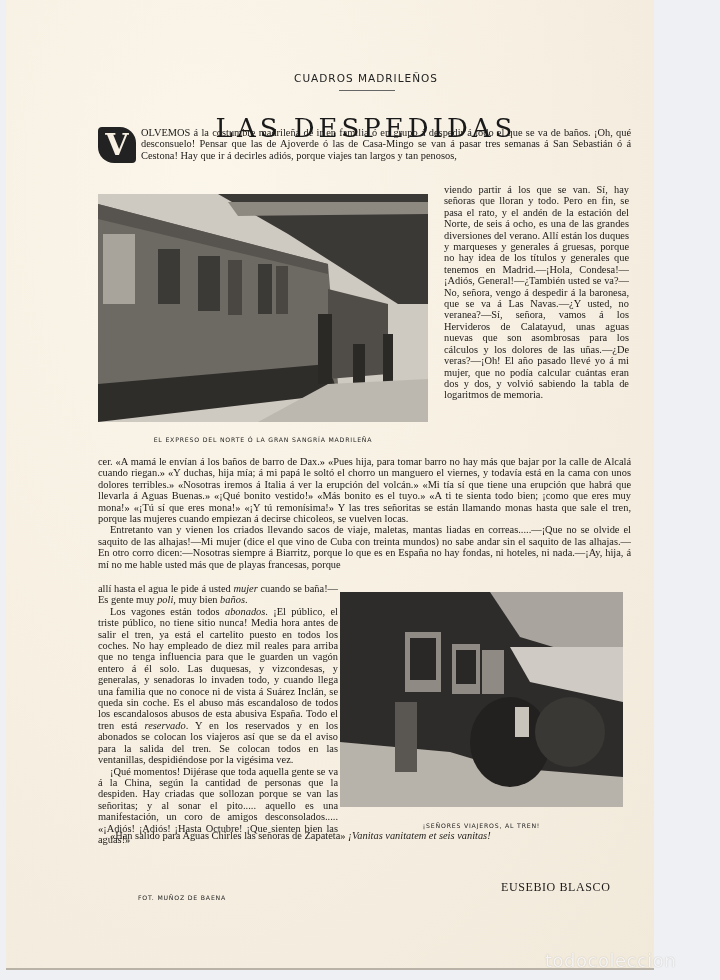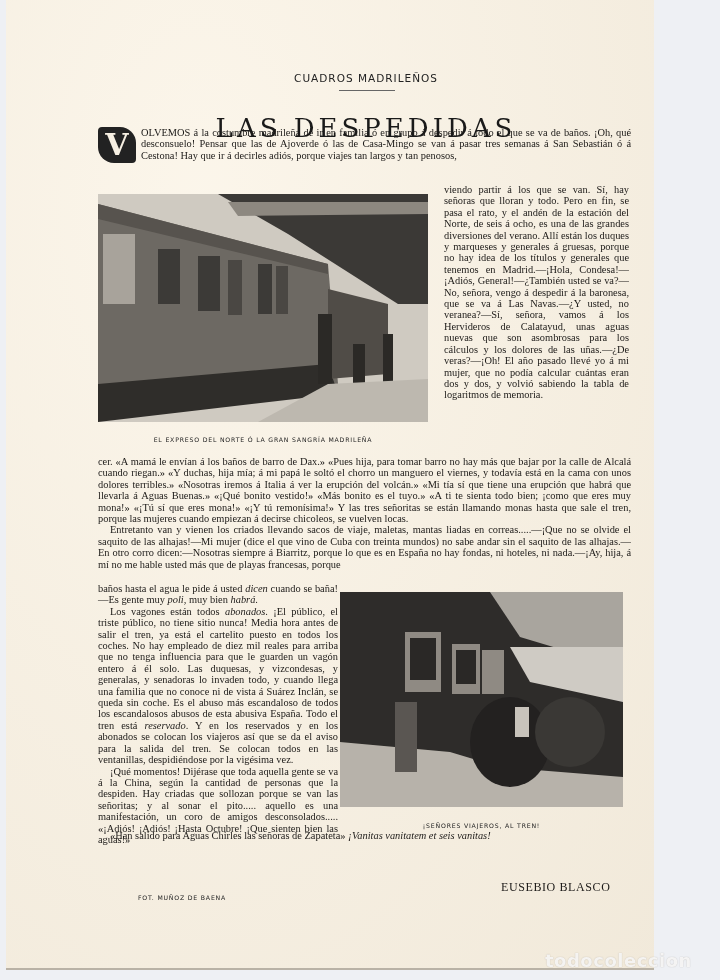--- a/index.html
+++ b/index.html
@@ -53,21 +53,21 @@
   .caption {
     position:absolute; font-family:"DejaVu Sans", sans-serif; font-size:6.2px;
     letter-spacing:0.8px; color:#222; text-align:center;
   }
   .caption1 { left:92px; top:436px; width:330px; }
   .caption2 { left:334px; top:822px; width:283px; }
   .credit { position:absolute; left:132px; top:894px; font-family:"DejaVu Sans", sans-serif; font-size:6.2px; letter-spacing:0.8px; color:#222; }
   .author { position:absolute; left:495px; top:880px; font-family:"Liberation Serif", serif; font-size:12px; letter-spacing:0.6px; color:#1c1a18; }
   .watermark {
     position:absolute; left:545px; top:950px; font-family:"DejaVu Sans", sans-serif;
-    font-size:18px; font-weight:bold; color:rgba(255,255,255,0.85); letter-spacing:0.5px;
+    font-size:18px; font-weight:normal; color:rgba(255,255,255,0.85); letter-spacing:0.5px;
     text-shadow:0 0 1px rgba(120,110,100,0.5);
   }
   i { font-style:italic; }
 </style>
 </head>
 <body>
 
 <div class="sheet">
 
   <div class="header-small">CUADROS MADRILEÑOS</div>
@@ -106,21 +106,21 @@
   <div class="text col-right-1">
     <p class="noindent">viendo partir á los que se van. Sí, hay señoras que lloran y todo. Pero en fin, se pasa el rato, y el andén de la estación del Norte, de seis á ocho, es una de las grandes diversiones del verano. Allí están los duques y marqueses y generales á gruesas, porque no hay idea de los títulos y generales que tenemos en Madrid.—¡Hola, Condesa!—¡Adiós, General!—¿También usted se va?—No, señora, vengo á despedir á la baronesa, que se va á Las Navas.—¿Y usted, no veranea?—Sí, señora, vamos á los Hervideros de Calatayud, unas aguas nuevas que son asombrosas para los cálculos y los dolores de las uñas.—¿De veras?—¡Oh! El año pasado llevé yo á mi mujer, que no podía calcular cuántas eran dos y dos, y volvió sabiendo la tabla de logaritmos de memoria.</p>
   </div>
 
   <div class="text full-1">
     <p class="noindent">cer. «A mamá le envían á los baños de barro de Dax.» «Pues hija, para tomar barro no hay más que bajar por la calle de Alcalá cuando riegan.» «Y duchas, hija mía; á mi papá le soltó el chorro un manguero el viernes, y todavía está en la cama con unos dolores terribles.» «Nosotras iremos á Italia á ver la erupción del volcán.» «Mi tía sí que tiene una erupción que habrá que llevarla á Aguas Buenas.» «¡Qué bonito vestido!» «Más bonito es el tuyo.» «A ti te sienta todo bien; ¡como que eres muy mona!» «¡Tú sí que eres mona!» «¡Y tú remonísima!» Y las tres señoritas se están llamando monas hasta que sale el tren, porque las mujeres cuando empiezan á decirse chicoleos, se vuelven locas.</p>
     <p>Entretanto van y vienen los criados llevando sacos de viaje, maletas, mantas liadas en correas.....—¡Que no se olvide el saquito de las alhajas!—Mi mujer (dice el que vino de Cuba con treinta mundos) no sabe andar sin el saquito de las alhajas.—En otro corro dicen:—Nosotras siempre á Biarritz, porque lo que es en España no hay fondas, ni hoteles, ni nada.—¡Ay, hija, á mí no me hable usted más que de playas francesas, porque</p>
   </div>
 
   <div class="text col-left-2">
-    <p class="noindent"><span>baños hasta el agua le pide á usted </span><i>dicen</i><span> cuando se baña!—Es gente muy </span><i>poli</i><span>, muy bien </span><i>habrá</i><span>.</span></p>
+    <p class="noindent"><span>allí hasta el agua le pide á usted </span><i>mujer</i><span> cuando se baña!—Es gente muy </span><i>poli</i><span>, muy bien </span><i>baños</i><span>.</span></p>
     <p><span>Los vagones están todos </span><i>abonados</i><span>. ¡El público, el triste público, no tiene sitio nunca! Media hora antes de salir el tren, ya está el cartelito puesto en todos los coches. No hay empleado de diez mil reales para arriba que no tenga influencia para que le guarden un vagón entero á él solo. Las duquesas, y vizcondesas, y generalas, y senadoras lo invaden todo, y cuando llega una familia que no conoce ni de vista á Suárez Inclán, se queda sin coche. Es el abuso más escandaloso de todos los escandalosos abusos de esta abusiva España. Todo el tren está </span><i>reservado</i><span>. Y en los reservados y en los abonados se colocan los viajeros así que se da el aviso para la salida del tren. Se colocan todos en las ventanillas, despidiéndose por la vigésima vez.</span></p>
     <p>¡Qué momentos! Dijérase que toda aquella gente se va á la China, según la cantidad de personas que la despiden. Hay criadas que sollozan porque se van las señoritas; y al sonar el pito..... aquello es una manifestación, un coro de amigos desconsolados..... «¡Adiós! ¡Adiós! ¡Hasta Octubre! ¡Que sienten bien las aguas!»</p>
   </div>
 
   <div class="photo photo2">
     <svg viewBox="0 0 283 215" preserveAspectRatio="none">
       <rect x="0" y="0" width="283" height="215" fill="#2e2c2a"></rect>
       <polygon points="150,0 283,0 283,70 230,60 180,45" fill="#a9a59e"></polygon>
       <polygon points="170,55 283,55 283,110 190,90" fill="#cfcbc4"></polygon>
       <rect x="65" y="40" width="36" height="60" fill="#8f8a83"></rect>

